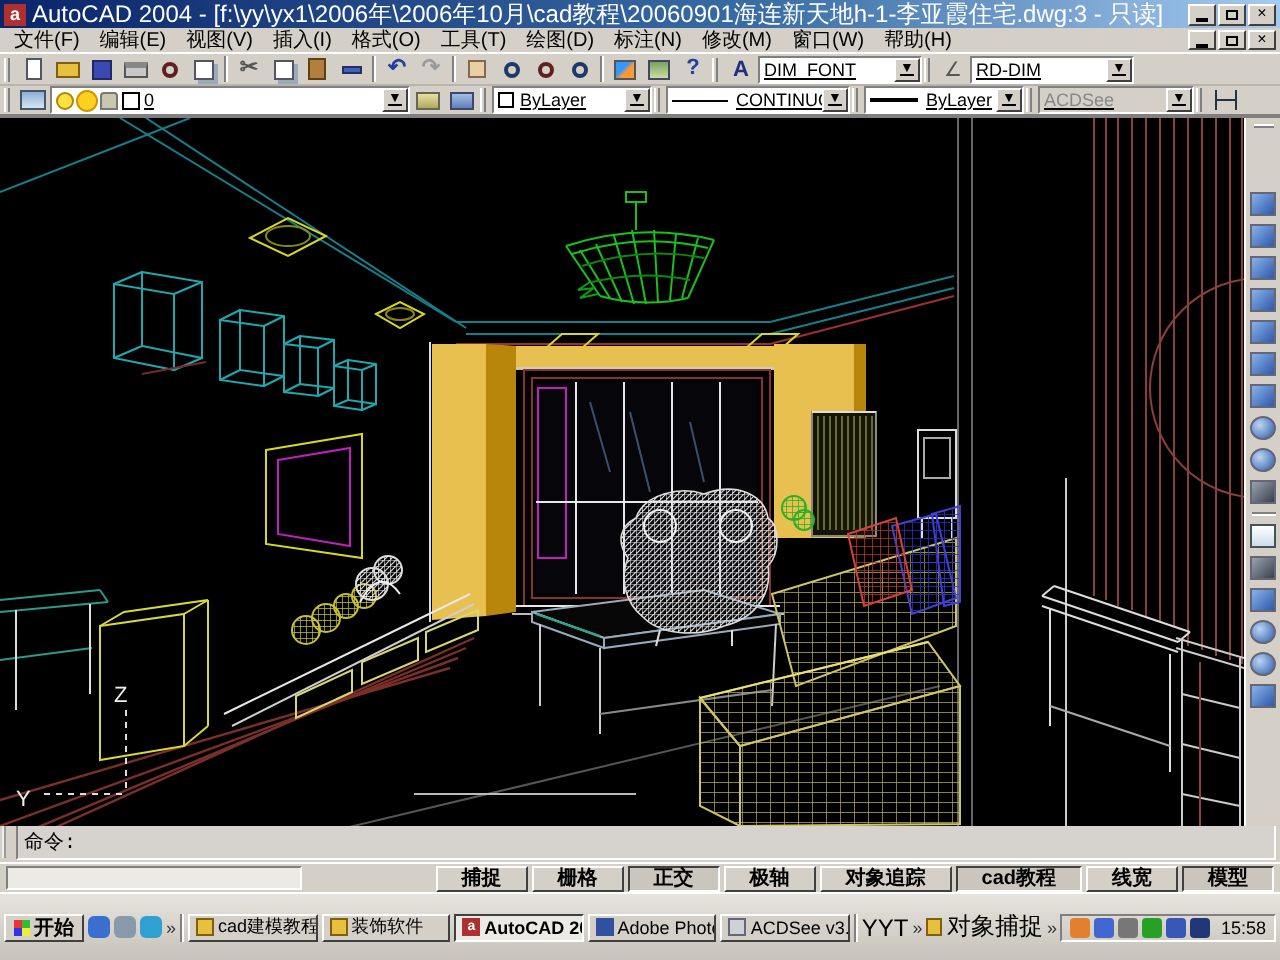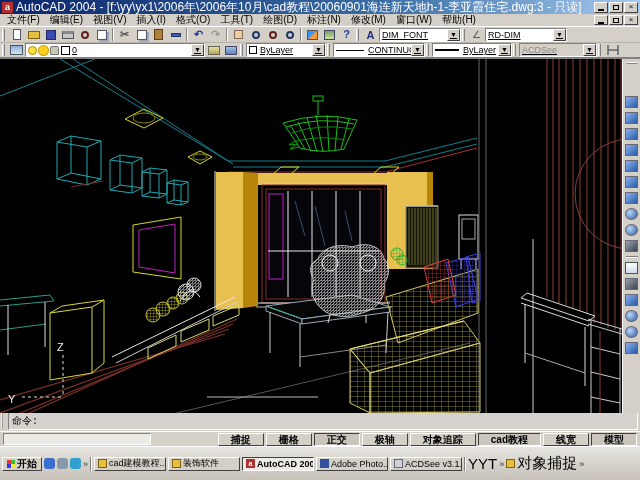--- a/index.html
+++ b/index.html
@@ -127,21 +127,21 @@
   .tsep2{width:2px;height:14px;border-left:1px solid #808080;border-right:1px solid #fff;flex:0 0 auto;}
   .task{height:14px;display:flex;align-items:center;gap:2px;padding:0 3px;background:#d4d0c8;
     border:1px solid;border-color:#fff #404040 #404040 #fff;font-size:9px;
     white-space:nowrap;overflow:hidden;width:72px;flex:0 1 auto;}
   .task.active{border-color:#404040 #fff #fff #404040;background:#eceae4;font-weight:bold;}
   .task .ti{width:9px;height:9px;flex:0 0 auto;}
   .ti-folder{background:#e8c040;border:1px solid #806010;}
   .ti-acad{background:#b03030;color:#fff;font-size:7px;line-height:9px;text-align:center;}
   .ti-ps{background:#3050a0;}
   .ti-acd{background:#d0d0d8;border:1px solid #667;}
-  .tblabel{font-size:15px;white-space:nowrap;flex:0 0 auto;}
+  .tblabel{font-size:12px;white-space:nowrap;flex:0 0 auto;}
   .tray{display:flex;align-items:center;gap:2px;height:14px;padding:0 4px;flex:0 0 auto;
     border:1px solid;border-color:#808080 #fff #fff #808080;}
   .tray .ic{width:10px;height:10px;border-radius:2px;}
   .clock{font-size:9px;margin-left:3px;white-space:nowrap;}
 </style>
 </head>
 <body>
 
 <div class="screen">
 
@@ -686,14 +686,23 @@
     <span class="task">
       <span class="ti ti-acd"></span>
       <span>ACDSee v3.1...</span>
     </span>
     <span class="tsep2"></span>
     <span class="tblabel">YYT</span>
     <span class="chev">»</span>
     <span class="ti ti-folder" style="width:9px;height:9px"></span>
     <span class="tblabel">对象捕捉</span>
     <span class="chev">»</span>
+    <span class="tray">
+      <span class="ic" style="background:#e08030"></span>
+      <span class="ic" style="background:#4068d0"></span>
+      <span class="ic" style="background:#777777"></span>
+      <span class="ic" style="background:#28a028"></span>
+      <span class="ic" style="background:#3858b8"></span>
+      <span class="ic" style="background:#203878"></span>
+      <span class="clock">15:58</span>
+    </span>
   </div>
 </div>
 
 </body></html>

